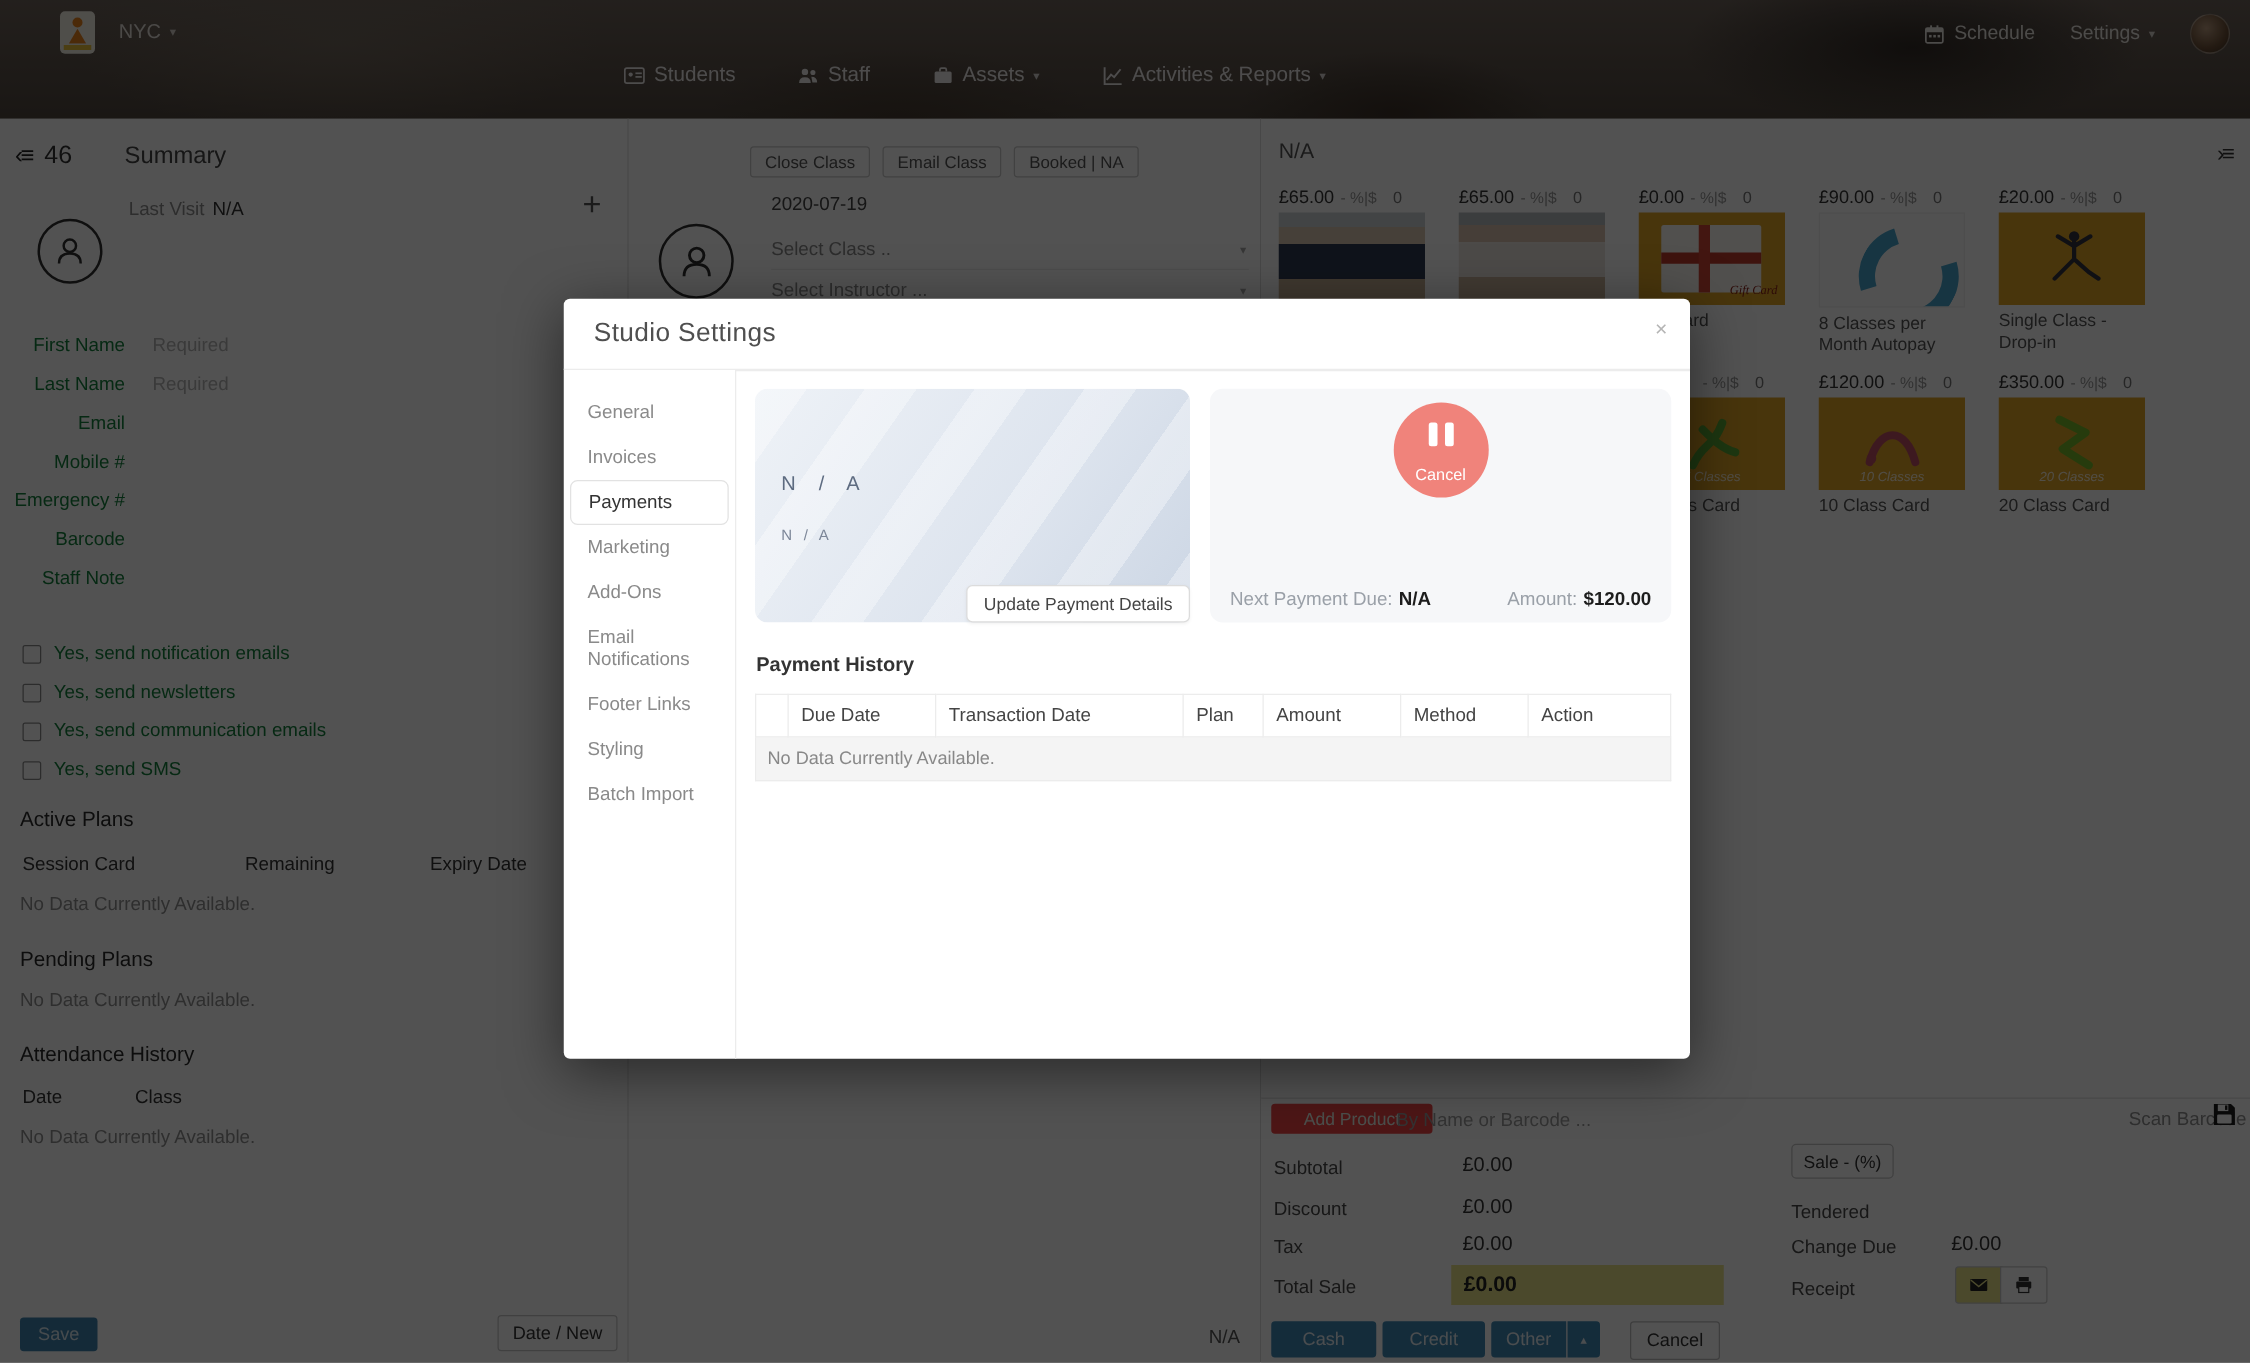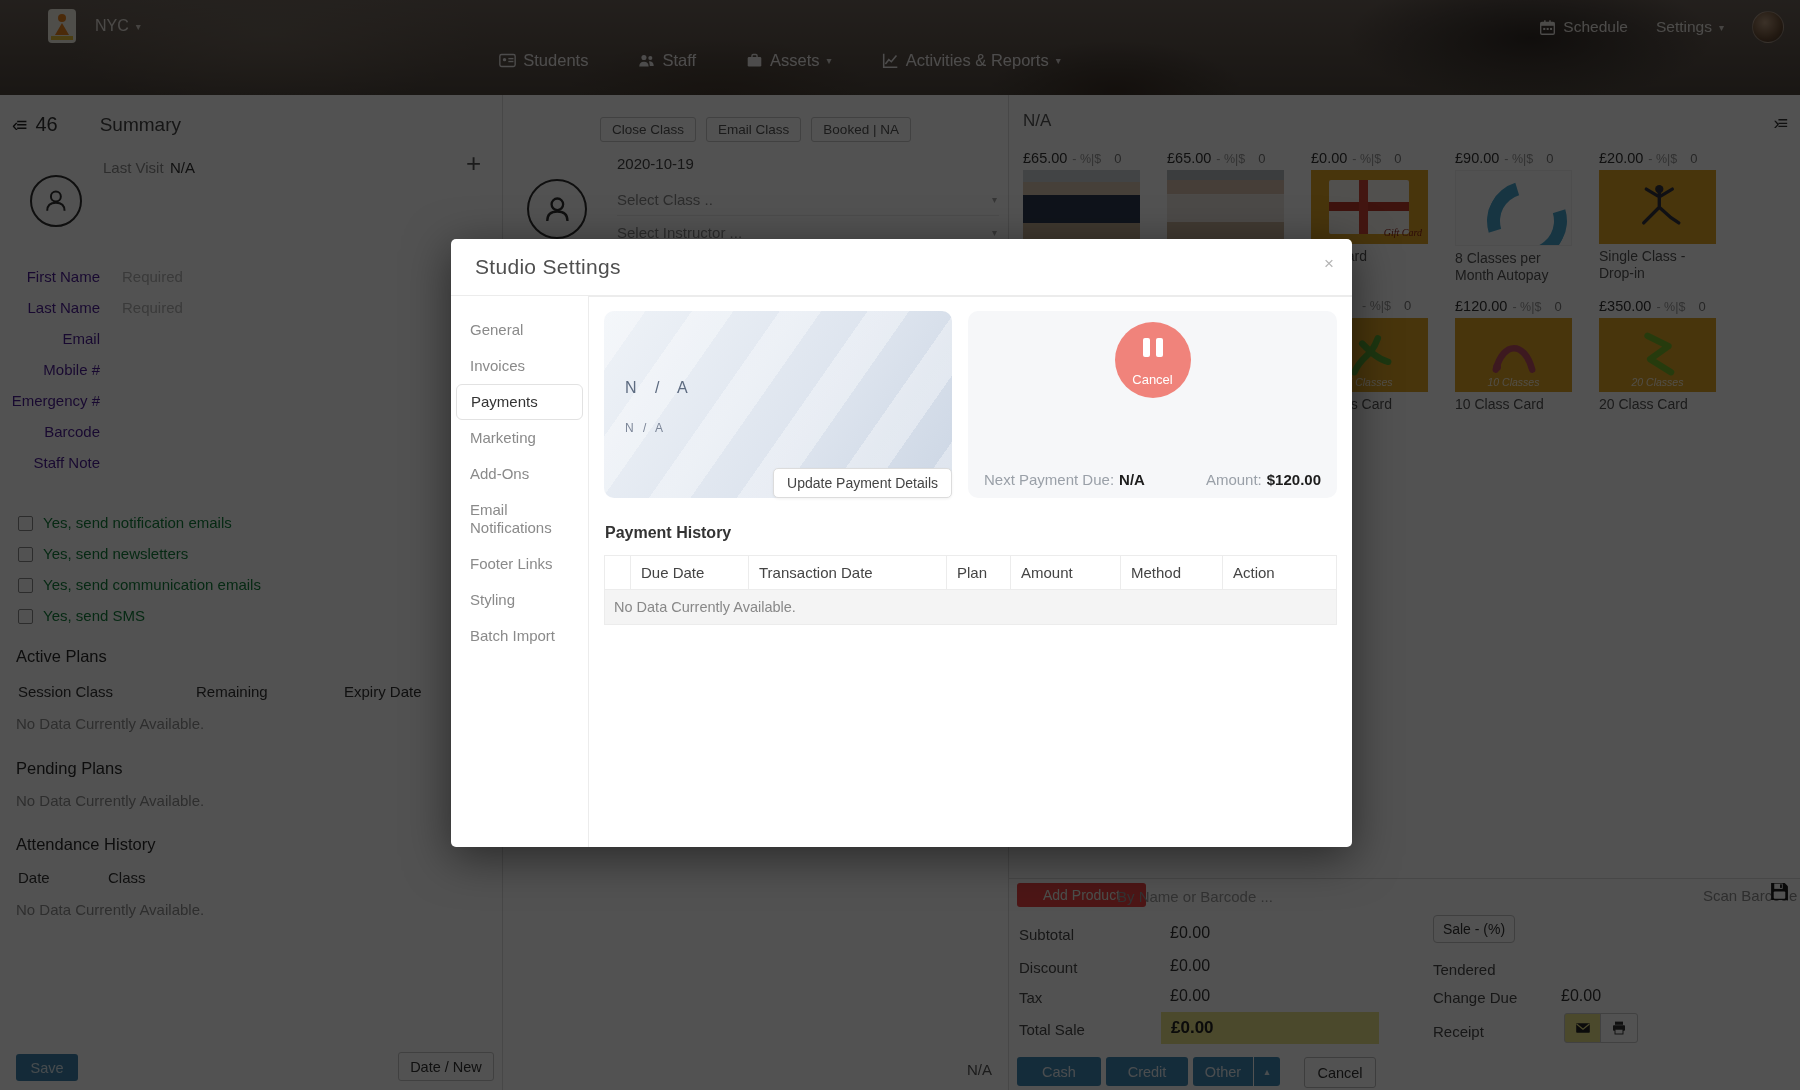--- a/index.html
+++ b/index.html
@@ -32,21 +32,21 @@
   .mid-panel{position:absolute;top:95px;left:503px;width:505px;height:995px;background:#fff;border-right:1px solid #dcdcdc;}
   .right-panel{position:absolute;top:95px;left:1009px;width:791px;height:995px;background:#fff;}
 
   
   .sp-header{position:absolute;left:12px;top:18px;display:flex;align-items:center;gap:10px;color:#333;}
   .icon-list{font-size:19px;color:#222;letter-spacing:-2px;cursor:pointer;}
   .sp-id{font-size:20px;color:#333;}
   .sp-title{font-size:19px;color:#444;margin-left:32px;}
   .avatar-ph{border:2px solid #2f2f2f;border-radius:50%;display:flex;align-items:center;justify-content:center;background:#fff;}
   .avatar-ph svg{width:62%;height:62%;}
-  .f-label{position:absolute;left:0;width:100px;text-align:right;color:#4c1d95;}
+  .f-label{position:absolute;left:0;width:100px;text-align:right;color:#15803d;}
   .f-value{position:absolute;left:122px;color:#b4b4b4;}
   .chk-box{position:absolute;left:18px;width:13px;height:13px;border:1.5px solid #8a8a8a;border-radius:2px;background:#fff;}
   .chk-label{position:absolute;left:43px;color:#15803d;}
   .sec-title{font-size:16.5px;color:#2b2b2b;}
   .tbl-head{color:#333;font-size:15px;}
   .empty-txt{color:#8f8f8f;}
   .btn-save{position:absolute;left:16px;bottom:9px;width:62px;height:27px;background:#3f84ad;color:#d9e8f1;border-radius:3px;font-size:14.5px;display:flex;align-items:center;justify-content:center;cursor:pointer;}
   .btn-clear{position:absolute;right:8px;bottom:9px;width:94px;height:27px;background:#fdfdfd;border:1px solid #c7c7c7;color:#333;border-radius:3px;font-size:14.5px;display:flex;align-items:center;justify-content:center;cursor:pointer;}
 
   
@@ -233,21 +233,21 @@
     <span class="chk-box abs" style="top:421px"></span>
     <span class="chk-label abs" style="top:419px">Yes, send notification emails</span>
     <span class="chk-box abs" style="top:452px"></span>
     <span class="chk-label abs" style="top:450px">Yes, send newsletters</span>
     <span class="chk-box abs" style="top:483px"></span>
     <span class="chk-label abs" style="top:481px">Yes, send communication emails</span>
     <span class="chk-box abs" style="top:514px"></span>
     <span class="chk-label abs" style="top:512px">Yes, send SMS</span>
 
     <div class="sec-title abs" style="left:16px;top:552px">Active Plans</div>
-    <div class="tbl-head abs" style="left:18px;top:588px">Session Class</div>
+    <div class="tbl-head abs" style="left:18px;top:588px">Session Card</div>
     <div class="tbl-head abs" style="left:196px;top:588px">Remaining</div>
     <div class="tbl-head abs" style="left:344px;top:588px">Expiry Date</div>
     <div class="empty-txt abs" style="left:16px;top:620px">No Data Currently Available.</div>
 
     <div class="sec-title abs" style="left:16px;top:664px">Pending Plans</div>
     <div class="empty-txt abs" style="left:16px;top:697px">No Data Currently Available.</div>
 
     <div class="sec-title abs" style="left:16px;top:740px">Attendance History</div>
     <div class="tbl-head abs" style="left:18px;top:774px">Date</div>
     <div class="tbl-head abs" style="left:108px;top:774px">Class</div>
@@ -256,21 +256,21 @@
     <div class="btn-save">Save</div>
     <div class="btn-clear">Date / New</div>
   </aside>
 
   <section class="mid-panel">
     <div class="mp-actions">
       <span class="mp-btn">Close Class</span>
       <span class="mp-btn">Email Class</span>
       <span class="mp-btn">Booked | NA</span>
     </div>
-    <div class="mp-date">2020-10-19</div>
+    <div class="mp-date">2020-07-19</div>
     <div class="avatar-ph abs" style="left:24px;top:84px;width:56px;height:56px;">
       <svg viewBox="0 0 24 24">
           <circle cx="12" cy="8.5" r="4" fill="none" stroke="#2f2f2f" stroke-width="1.6"></circle>
           <path d="M5 20 Q5 13.5 12 13.5 Q19 13.5 19 20" fill="none" stroke="#2f2f2f" stroke-width="1.6"></path>
         </svg>
     </div>
     <div class="mp-select" style="top:96px">
       <span>Select Class ..</span>
       <span class="caret">▾</span>
     </div>

